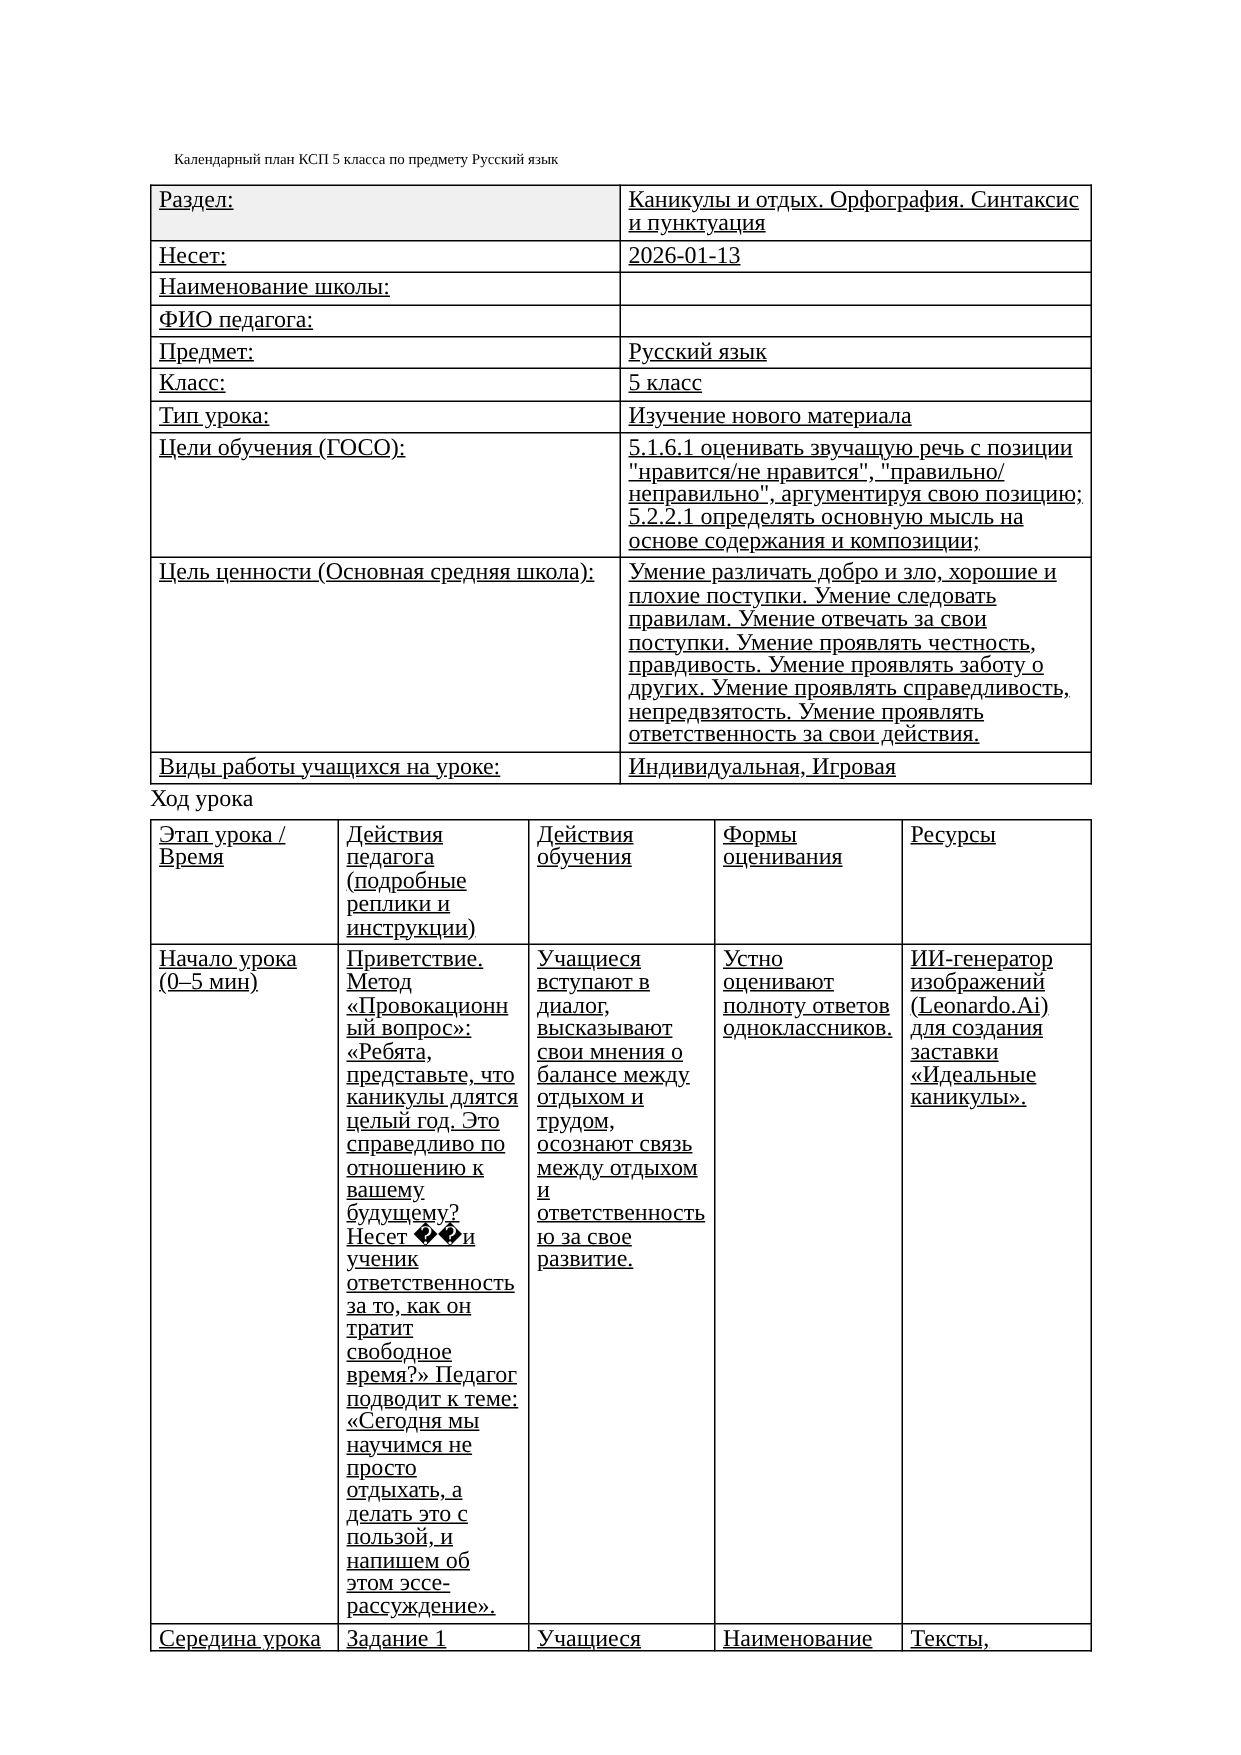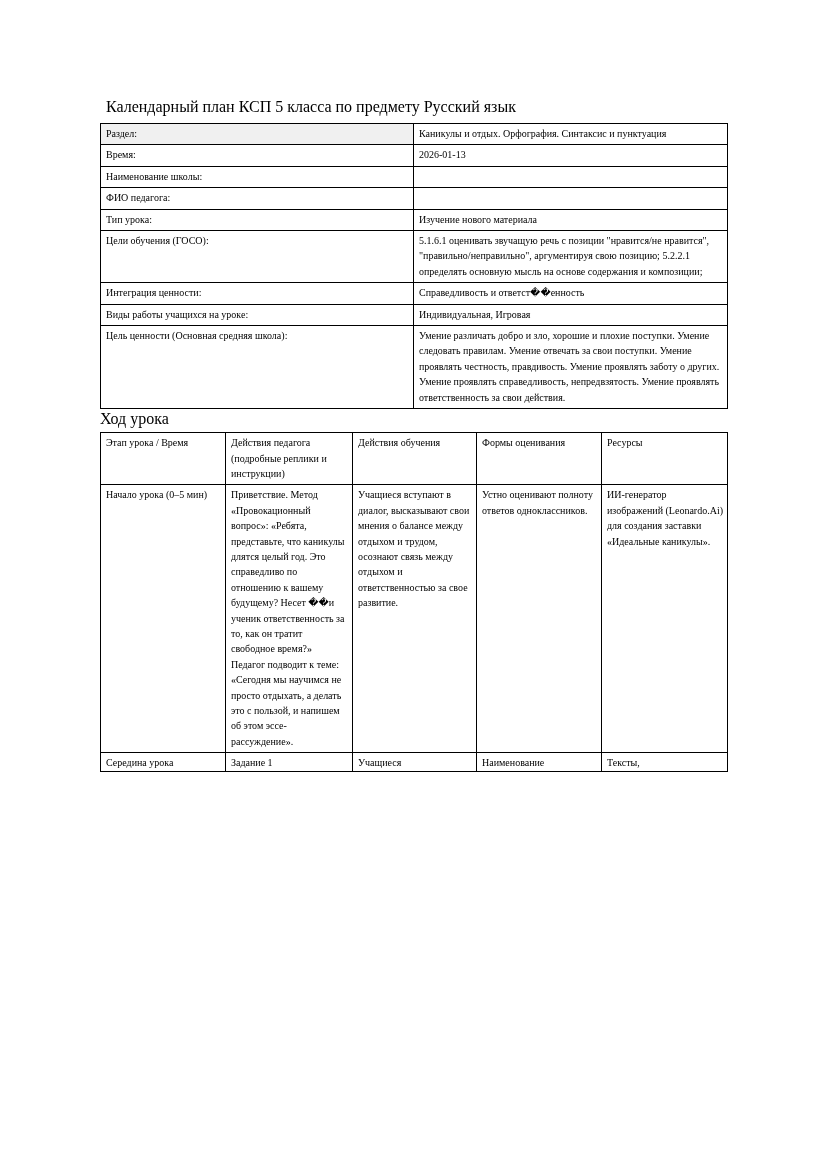--- a/index.html
+++ b/index.html
@@ -19,40 +19,41 @@
 
   .page {
     position: relative;
     width: 827px;
     height: 1170px;
     box-sizing: border-box;
     padding: 100px 100px 0 100px;
   }
 
   .doc-title {
-    font-size: 16px;
+    font-size: 10px;
     line-height: 14px;
-    margin: 0 0 9px 6px;
+    margin: 0 0 9px 16px;
     white-space: nowrap;
   }
 
   table.doc-table {
     border-collapse: collapse;
     width: 627px;
     table-layout: fixed;
   }
 
   table.doc-table td {
     border: 1px solid #000000;
     vertical-align: top;
     padding: 2px 4px 3px 5px;
-    font-size: 10px;
+    font-size: 16px;
     line-height: 15.4px;
     word-wrap: break-word;
     overflow-wrap: break-word;
+    text-decoration: underline;
   }
 
   
   .info-table col.c-label { width: 313px; }
   .info-table col.c-value { width: 314px; }
 
   .info-table tr.shaded td.label-cell {
     background: #f0f0f0;
   }
 
@@ -91,50 +92,54 @@
     <colgroup>
         <col class="c-label">
         <col class="c-value">
       </colgroup>
     <tbody>
         <tr class="shaded">
           <td class="label-cell">Раздел:</td>
           <td class="value-cell">Каникулы и отдых. Орфография. Синтаксис и пунктуация</td>
         </tr>
         <tr>
-          <td class="label-cell">Время:</td>
+          <td class="label-cell">Несет:</td>
           <td class="value-cell">2026-01-13</td>
         </tr>
         <tr>
           <td class="label-cell">Наименование школы:</td>
           <td class="value-cell"></td>
         </tr>
         <tr>
           <td class="label-cell">ФИО педагога:</td>
           <td class="value-cell"></td>
         </tr>
         <tr>
+          <td class="label-cell">Предмет:</td>
+          <td class="value-cell">Русский язык</td>
+        </tr>
+        <tr>
+          <td class="label-cell">Класс:</td>
+          <td class="value-cell">5 класс</td>
+        </tr>
+        <tr>
           <td class="label-cell">Тип урока:</td>
           <td class="value-cell">Изучение нового материала</td>
         </tr>
         <tr>
           <td class="label-cell">Цели обучения (ГОСО):</td>
           <td class="value-cell">5.1.6.1 оценивать звучащую речь с позиции "нравится/не нравится", "правильно/неправильно", аргументируя свою позицию; 5.2.2.1 определять основную мысль на основе содержания и композиции;</td>
         </tr>
         <tr>
-          <td class="label-cell">Интеграция ценности:</td>
-          <td class="value-cell">Справедливость и ответст��енность</td>
+          <td class="label-cell">Цель ценности (Основная средняя школа):</td>
+          <td class="value-cell">Умение различать добро и зло, хорошие и плохие поступки. Умение следовать правилам. Умение отвечать за свои поступки. Умение проявлять честность, правдивость. Умение проявлять заботу о других. Умение проявлять справедливость, непредвзятость. Умение проявлять ответственность за свои действия.</td>
         </tr>
         <tr>
           <td class="label-cell">Виды работы учащихся на уроке:</td>
           <td class="value-cell">Индивидуальная, Игровая</td>
-        </tr>
-        <tr>
-          <td class="label-cell">Цель ценности (Основная средняя школа):</td>
-          <td class="value-cell">Умение различать добро и зло, хорошие и плохие поступки. Умение следовать правилам. Умение отвечать за свои поступки. Умение проявлять честность, правдивость. Умение проявлять заботу о других. Умение проявлять справедливость, непредвзятость. Умение проявлять ответственность за свои действия.</td>
         </tr>
       </tbody>
   </table>
 
   <p class="section-caption">Ход урока</p>
 
   <table class="doc-table flow-table">
     <colgroup>
       <col class="f1">
         <col class="f2">

